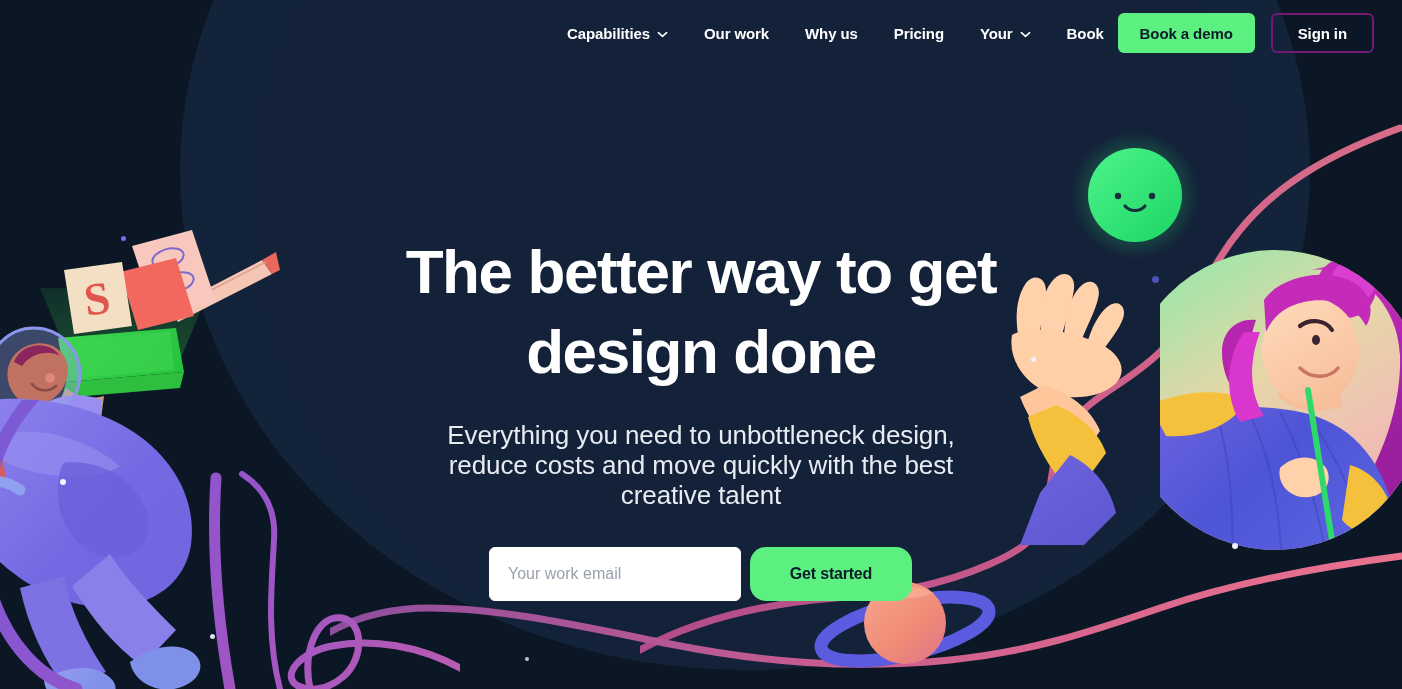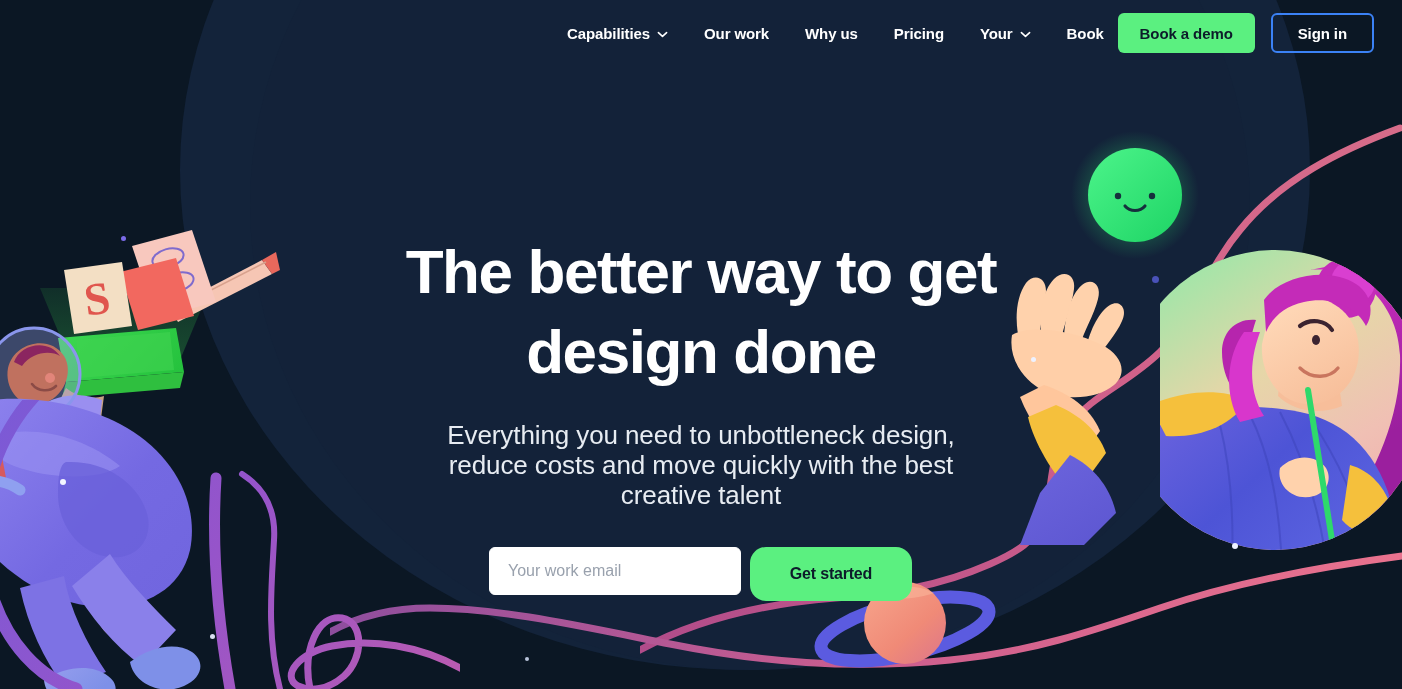--- a/index.html
+++ b/index.html
@@ -123,21 +123,21 @@
     color: #0d1b2a;
     height: 40px;
     padding: 0 22px;
     border: none;
   }
   .btn-signin {
     background: transparent;
     color: #ffffff;
     height: 40px;
     padding: 0 25px;
-    border: 2px solid #3b82f6;
+    border: 2px solid #701a75;
   }
 
   
   .hero {
     position: absolute;
     left: 0; top: 4px;
     width: 1402px; height: 689px;
     z-index: 30;
     pointer-events: none;
   }
@@ -172,21 +172,21 @@
   form.signup {
     margin: 37px auto 0;
     width: 424px;
     display: flex;
     align-items: stretch;
     gap: 9px;
   }
   .email-input {
     flex: 0 0 252px;
     width: 252px;
-    height: 48px;
+    height: 54px;
     border-radius: 6px;
     border: 1px solid #ffffff;
     background: #ffffff;
     color: #4c1d95;
     font-family: "Liberation Sans", sans-serif;
     font-size: 16px;
     padding: 0 18px;
     outline: none;
   }
   .email-input::placeholder { color: #99a1ad; }

